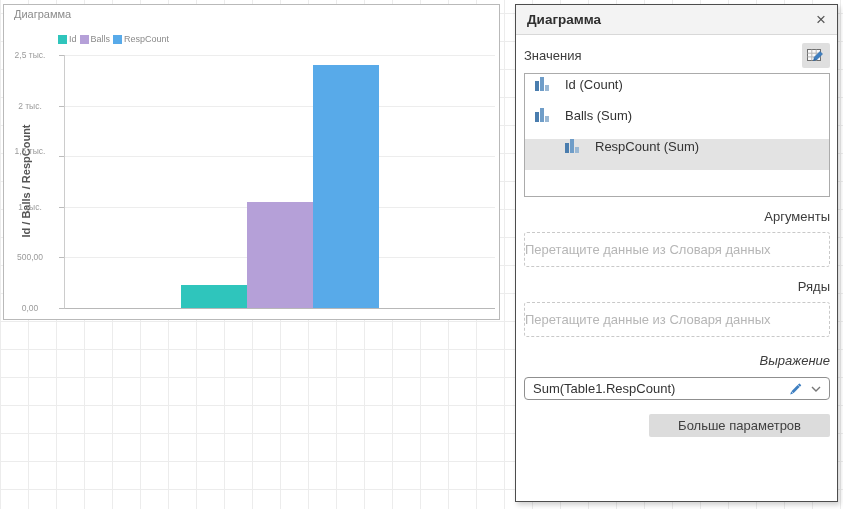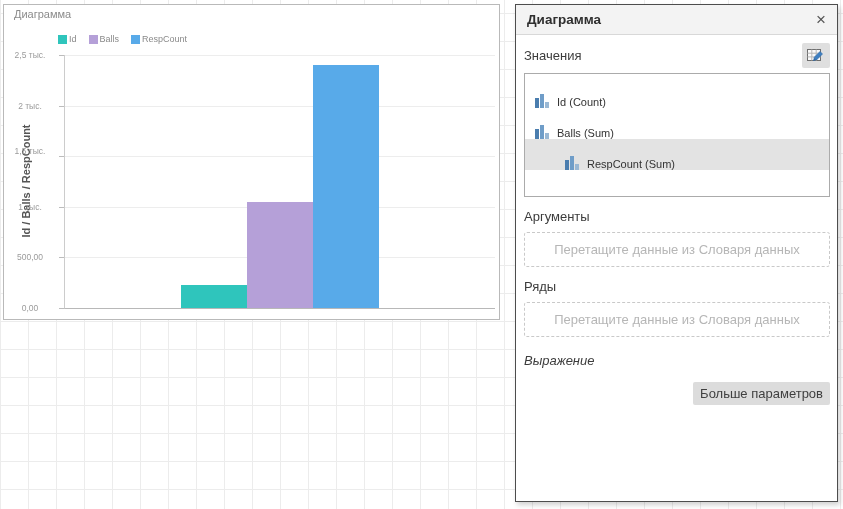--- a/index.html
+++ b/index.html
@@ -10,21 +10,21 @@
       linear-gradient(to right,#ececec 1px,transparent 1px),
       linear-gradient(to bottom,#ececec 1px,transparent 1px);
     background-size:28px 28px;background-position:0px 13px;
   }
   
   .chart-box{
     position:absolute;left:3px;top:4px;width:497px;height:316px;
     background:#fff;border:1px solid #b9b9b9;box-sizing:border-box;
   }
   .chart-title{position:absolute;left:10px;top:3px;font-size:11px;color:#8b8b8b;}
-  .legend{position:absolute;left:54px;top:29px;display:flex;align-items:center;gap:12px;
+  .legend{position:absolute;left:54px;top:29px;display:flex;align-items:center;gap:3px;
     font-size:9px;color:#8a8a8a;}
   .legend-item{display:inline-flex;align-items:center;}
   .legend-item .sw{width:9px;height:9px;margin-right:2px;display:inline-block;}
   .y-title{
     position:absolute;top:176px;left:22px;transform:translate(-50%,-50%) rotate(-90deg);
     white-space:nowrap;font-size:11px;font-weight:bold;color:#555;
   }
   .yticks{position:absolute;left:0;top:0;width:61px;height:316px;}
   .tick-label{position:absolute;left:0;width:52px;text-align:center;font-size:8.5px;color:#9b9b9b;}
   .tick-mark{position:absolute;left:55px;width:5px;height:1px;background:#bcbcbc;}
@@ -40,41 +40,41 @@
     background:#fff;border:1px solid #4d4d4d;box-sizing:border-box;
     box-shadow:2px 3px 5px rgba(0,0,0,0.18);
   }
   .panel-header{
     height:29px;background:#f3f3f3;border-bottom:1px solid #d8d8d8;
     display:flex;align-items:center;justify-content:space-between;padding:0 11px;
   }
   .panel-header .title{font-size:13.5px;font-weight:bold;color:#2f2f2f;}
   .panel-header .close{font-size:17px;line-height:17px;color:#555;cursor:pointer;}
   .panel-body{padding:7px 7px 0 8px;position:relative;}
-  .label{font-size:13px;color:#3c3c3c;}
+  .label{font-size:13px;color:#3c3c3c;text-align:right;}
   .values-row{display:flex;align-items:center;justify-content:space-between;height:26px;}
   .edit-btn{
     width:28px;height:25px;background:#dfdfdf;border:none;border-radius:2px;
     display:flex;align-items:center;justify-content:center;padding:0;cursor:pointer;
   }
   .values-list{
     margin-top:5px;border:1px solid #ababab;height:124px;box-sizing:border-box;
     padding-top:3px;background:#fff;overflow:hidden;
   }
-  .list-item{display:flex;align-items:flex-end;height:31px;padding-left:10px;font-size:11px;color:#333;cursor:pointer;}
+  .list-item{display:flex;align-items:flex-start;height:31px;padding-left:10px;font-size:13px;color:#333;cursor:pointer;gap:8px;}
   .list-item.selected{background:#e3e3e3;padding-left:40px;}
   .mini-bars{display:inline-flex;align-items:flex-end;gap:1px;height:14px;margin-right:8px;}
   .mini-bars i{display:block;width:4px;}
   .mini-bars .mb1{height:10px;background:#4a7dae;}
   .mini-bars .mb2{height:14px;background:#6f9dc8;}
   .mini-bars .mb3{height:6px;background:#9ab8d4;}
   .section-label{margin-top:12px;}
   .dropzone{
     margin-top:8px;height:35px;border:1px dashed #c9c9c9;border-radius:3px;box-sizing:border-box;
-    display:flex;align-items:center;justify-content:center;font-size:13px;color:#b6b6b6;
+    display:flex;align-items:center;font-size:13px;color:#b6b6b6;
   }
   .expr-label{margin-top:16px;font-style:italic;}
   .expr-field{
     margin-top:9px;height:23px;border:1px solid #8f8f8f;border-radius:4px;box-sizing:border-box;
     display:flex;align-items:center;padding:0 8px;background:#fff;cursor:pointer;
   }
   .expr-field .val{flex:1;font-size:13px;color:#333;}
   .expr-field svg{flex:none;}
   .type-select{
     margin-top:17px;height:39px;background:#e2e2e2;border-radius:2px;
@@ -85,21 +85,21 @@
   .type-icon .ay{position:absolute;left:3px;right:3px;bottom:3px;height:2px;background:#4e4e4e;}
   .type-icon .tb{position:absolute;bottom:5px;width:5px;}
   .type-icon .t1{left:7px;height:11px;background:#4c79ae;}
   .type-icon .t2{left:13px;height:17px;background:#eac178;}
   .type-icon .t3{left:19px;height:14px;background:#4c79ae;}
   .type-icon .t4{left:25px;height:9px;background:#eac178;}
   .type-select .val{flex:1;font-size:13px;color:#333;}
   .btn-row{margin-top:14px;text-align:right;}
   .more-btn{
     height:23px;background:#dcdcdc;border:none;border-radius:2px;
-    padding:0 7px;font-size:13px;color:#404040;font-family:inherit;cursor:pointer;
+    padding:0 29px;font-size:13px;color:#404040;font-family:inherit;cursor:pointer;
   }
 </style>
 </head>
 <body>
 
 <div class="chart-box">
   <div class="chart-title">Диаграмма</div>
   <div class="legend" id="legend">
       <span class="legend-item">
         <span class="sw" style="background: rgb(47, 197, 188);"></span>
@@ -191,20 +191,31 @@
     <div class="dropzone">
       <span>Перетащите данные из Словаря данных</span>
     </div>
 
     <div class="label section-label">Ряды</div>
     <div class="dropzone">
       <span>Перетащите данные из Словаря данных</span>
     </div>
 
     <div class="label expr-label">Выражение</div>
+    <div class="expr-field">
+      <span class="val">Sum(Table1.RespCount)</span>
+      <svg width="15" height="15" viewBox="0 0 15 15" style="margin-right:9px;">
+        <path d="M4.5 10.2 L10.6 4.1 L12.6 6.1 L6.5 12.2 Z" fill="#3e7fc1"></path>
+        <path d="M10.9 3.8 L12 2.7 Q12.4 2.3 12.8 2.7 L14 3.9 Q14.4 4.3 14 4.7 L12.9 5.8 Z" fill="#3e7fc1"></path>
+        <path d="M4.2 10.6 L6.1 12.5 L3.2 13.5 Z" fill="#3e7fc1"></path>
+      </svg>
+      <svg width="10" height="6" viewBox="0 0 10 6">
+        <path d="M1 1 L5 5 L9 1" stroke="#777" stroke-width="1.4" fill="none"></path>
+      </svg>
+    </div>
 
 
     <div class="btn-row">
       <button class="more-btn">Больше параметров</button>
     </div>
 
   </div>
 </aside>
 
 </body></html>

